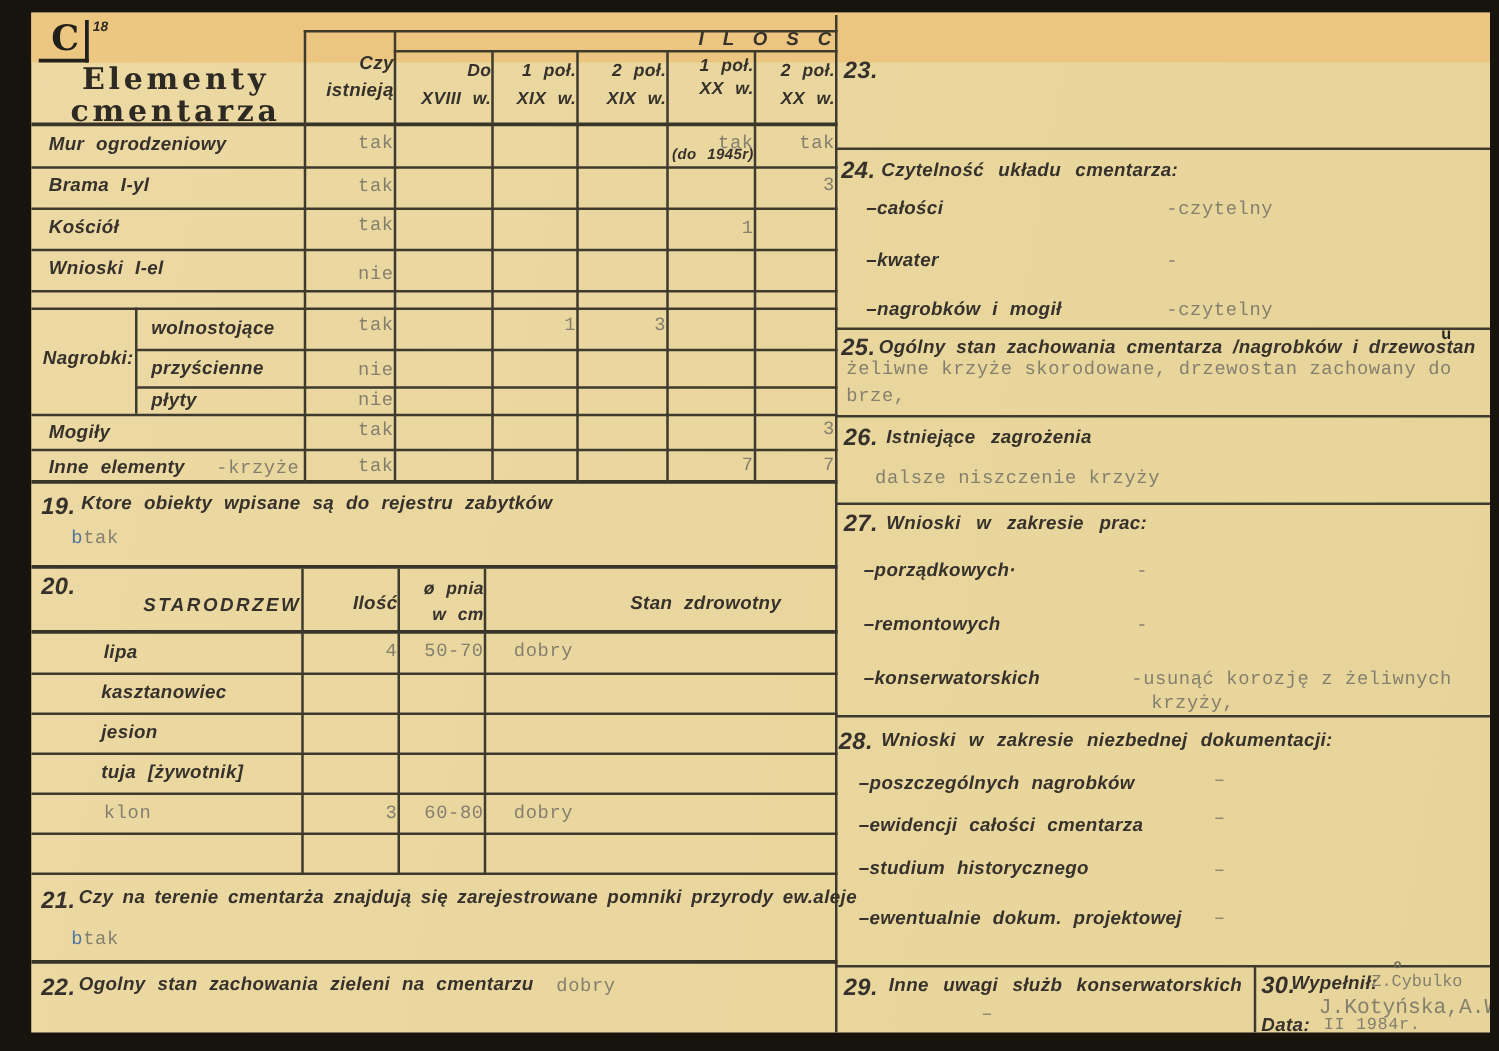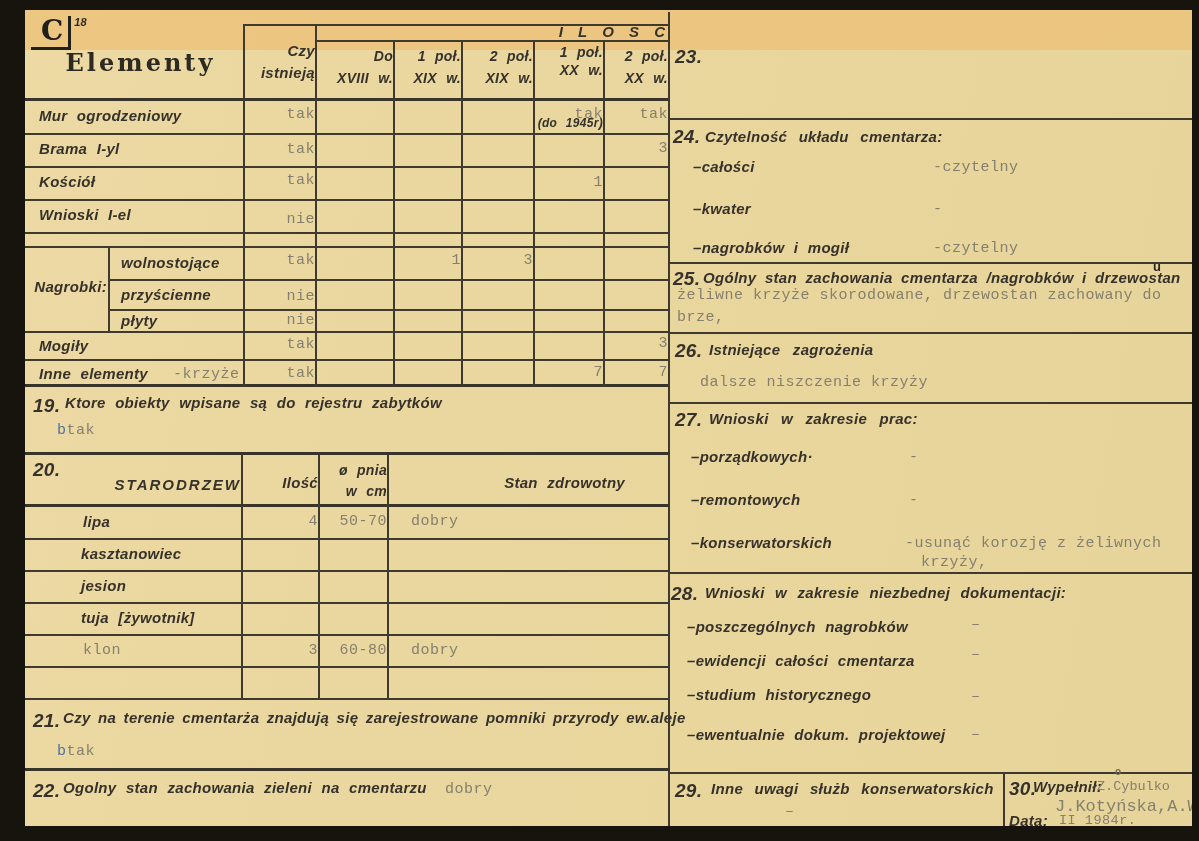--- a/index.html
+++ b/index.html
@@ -54,20 +54,21 @@
   <div class="v" style="left:290px;top:14px;height:362px"></div>
   <div class="v" style="left:368px;top:30px;height:346px"></div>
   <div class="v" style="left:436px;top:30px;height:346px"></div>
   <div class="v" style="left:508px;top:30px;height:346px"></div>
   <div class="v" style="left:578px;top:30px;height:346px"></div>
   <div class="v" style="left:83px;top:236px;height:85px"></div>
 
   <div class="v" style="left:643px;top:2px;height:814px"></div>
 
   <div class="title" style="top:38px">Elementy</div>
+  <div class="title" style="top:64px">cmentarza</div>
   <div class="p c" style="left:218px;top:32px;width:72px">Czy</div>
   <div class="p c" style="left:218px;top:54px;width:72px">istnieją</div>
   <div class="p c" style="left:290px;top:13px;width:353px;letter-spacing:3px">I L O S C</div>
   <div class="p c" style="left:290px;top:38px;width:78px;font-size:14px">Do</div>
   <div class="p c" style="left:290px;top:60px;width:78px;font-size:14px">XVIII w.</div>
   <div class="p c" style="left:368px;top:38px;width:68px;font-size:14px">1 poł.</div>
   <div class="p c" style="left:368px;top:60px;width:68px;font-size:14px">XIX w.</div>
   <div class="p c" style="left:436px;top:38px;width:72px;font-size:14px">2 poł.</div>
   <div class="p c" style="left:436px;top:60px;width:72px;font-size:14px">XIX w.</div>
   <div class="p c" style="left:508px;top:34px;width:70px;font-size:14px">1 poł.</div>

